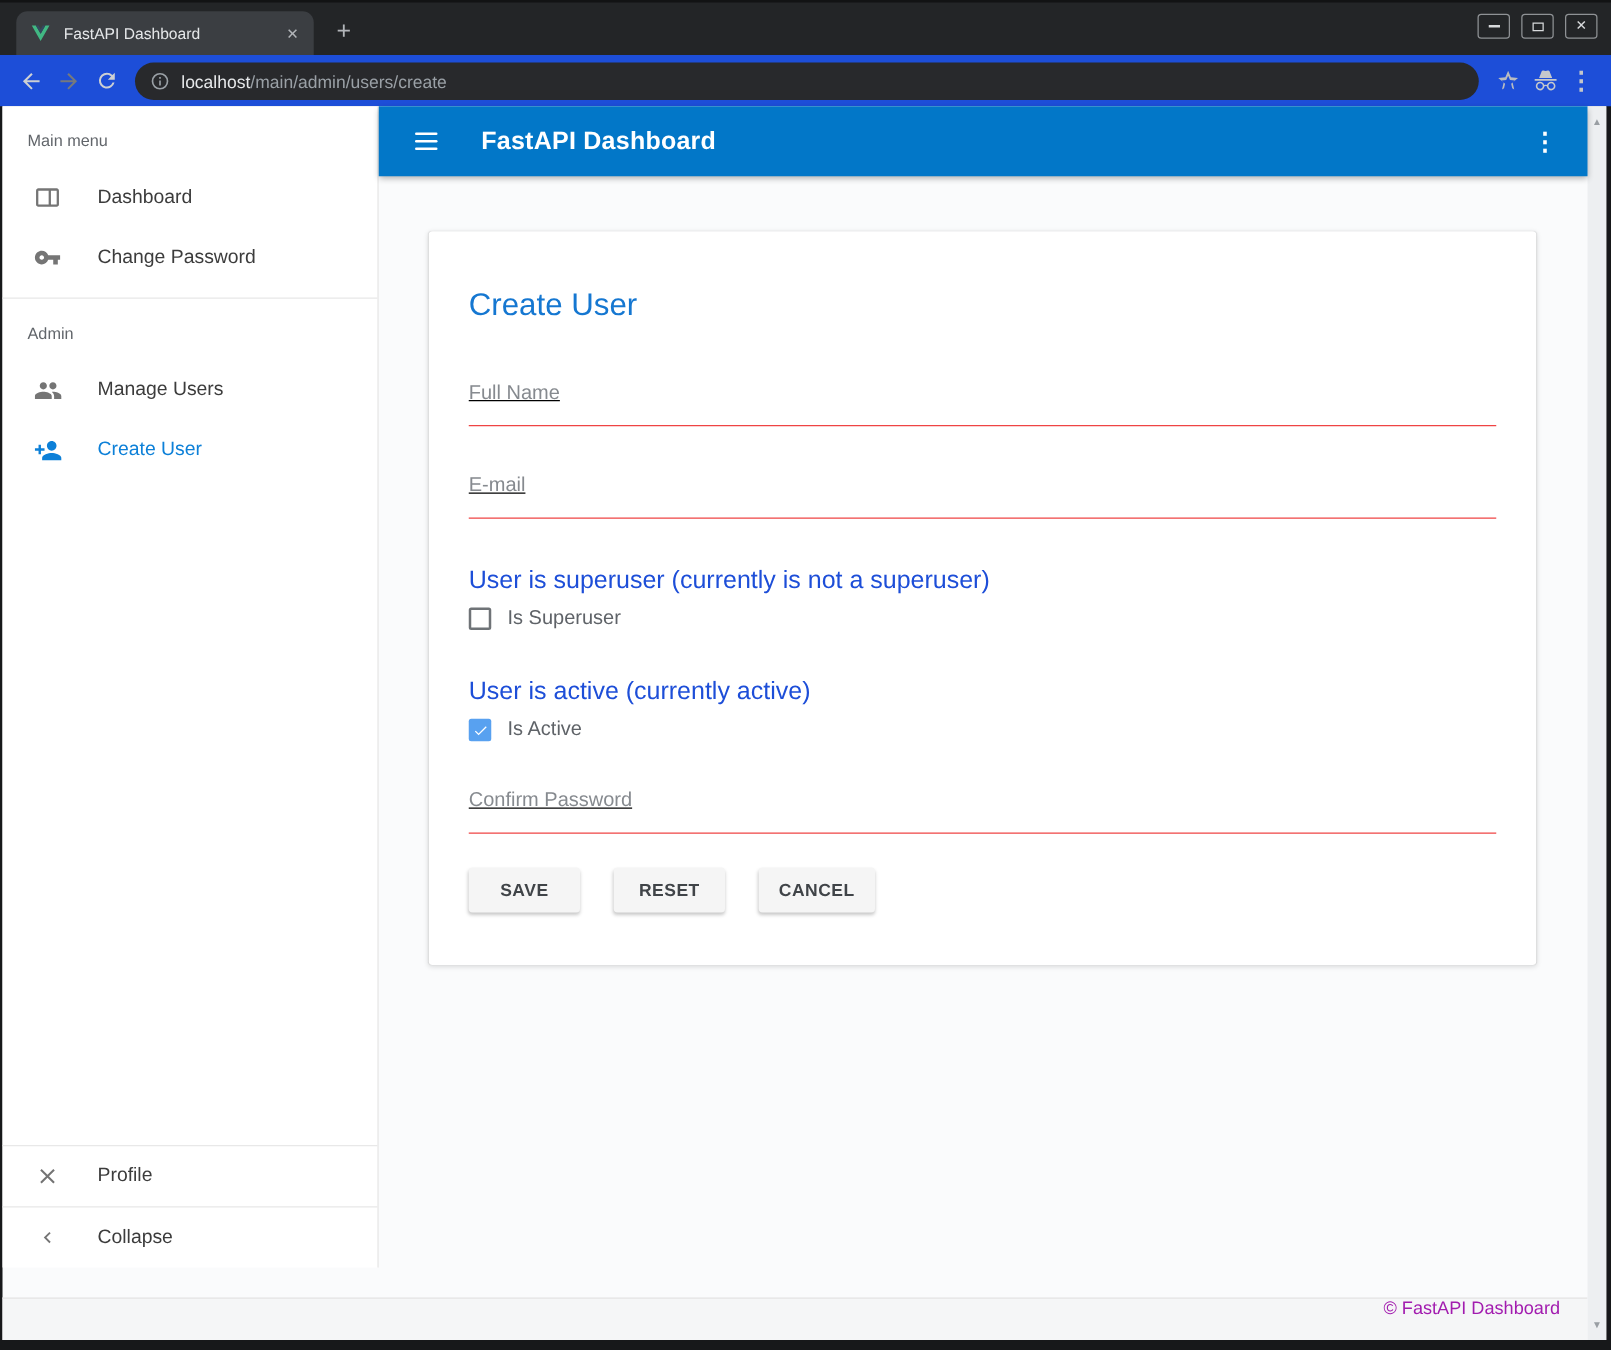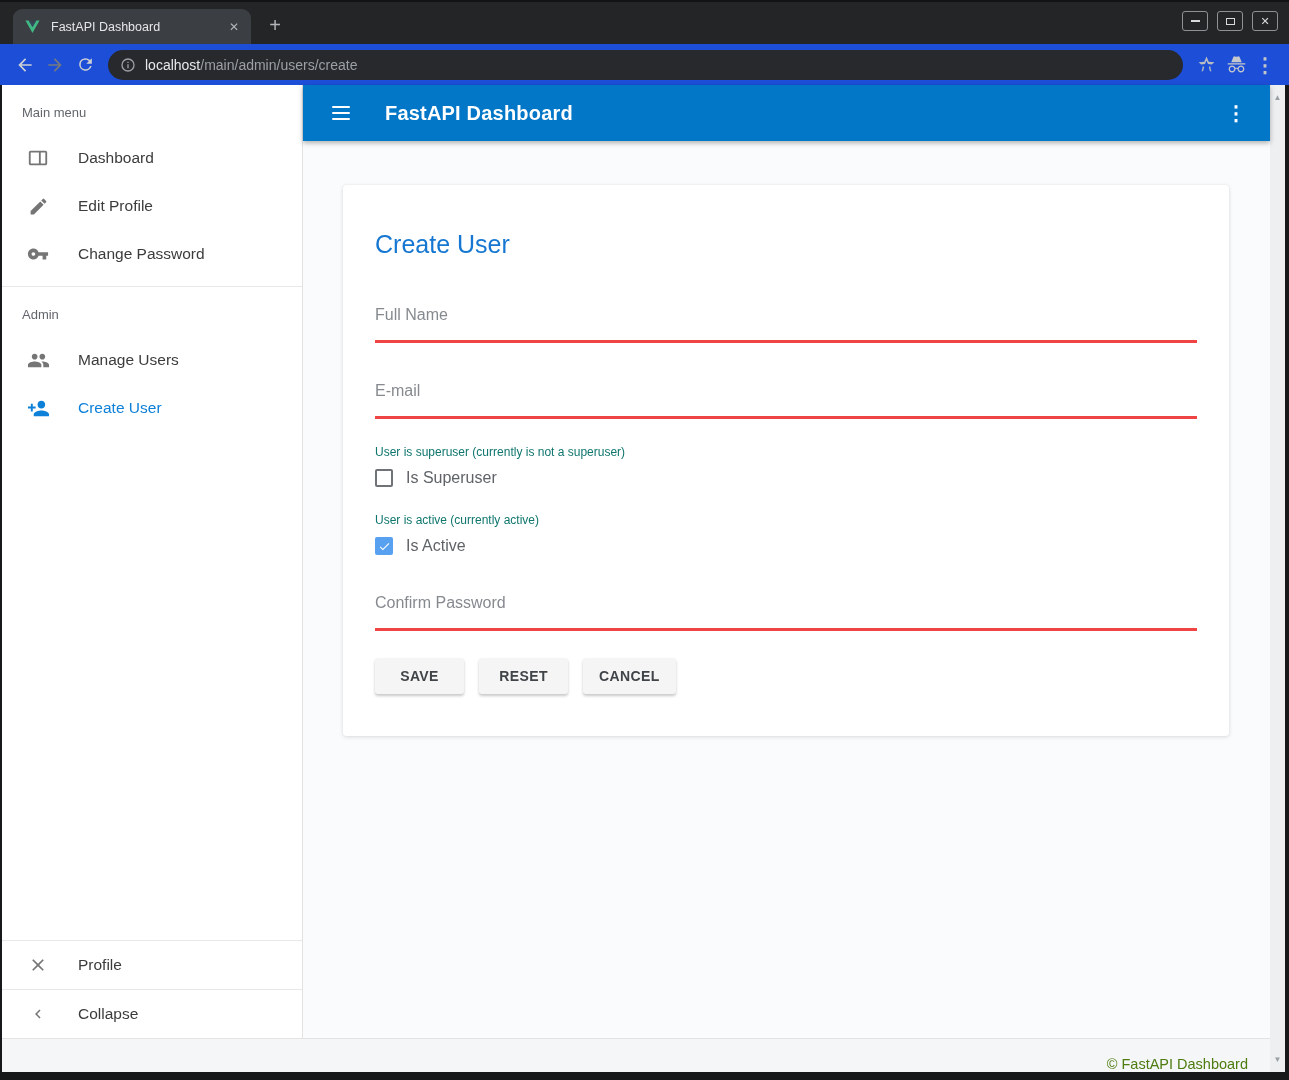--- a/index.html
+++ b/index.html
@@ -46,34 +46,34 @@
   .main{flex:1;display:flex;flex-direction:column;min-width:0;background:#fafbfc;}
   .appbar{height:56px;flex:none;background:#0277c8;display:flex;align-items:center;box-shadow:0 2px 5px rgba(0,0,0,.3);position:relative;z-index:2;}
   .hamburger{width:48px;height:48px;margin-left:14px;display:flex;flex-direction:column;align-items:center;justify-content:center;gap:4px;cursor:pointer;}
   .hamburger span{width:18px;height:2px;background:#ffffff;border-radius:1px;}
   .appbar-title{margin-left:20px;font-size:20px;font-weight:bold;color:#ffffff;letter-spacing:.2px;}
   .appbar-menu{margin-left:auto;margin-right:22px;color:#ffffff;font-size:20px;font-weight:bold;cursor:pointer;width:24px;text-align:center;}
 
   .content{flex:1;min-height:0;overflow:hidden;}
   .card{width:886px;margin:44px 40px 0 40px;background:#ffffff;border-radius:3px;box-shadow:0 1px 4px rgba(0,0,0,.13),0 0 1px rgba(0,0,0,.1);padding:44px 32px 42px 32px;box-sizing:border-box;}
   .card-title{font-size:25px;color:#1577d1;line-height:30px;}
-  .field{margin-top:46px;border-bottom:3px solid #ef4444;padding-bottom:15px;cursor:text;}
+  .field{margin-top:46px;border-bottom:1px solid #ef4444;padding-bottom:15px;cursor:text;text-decoration:underline;}
   .field.tight{margin-top:38px;}
   .field-label{font-size:16px;color:#868a8f;line-height:20px;}
-  .hint{margin-top:26px;font-size:12px;color:#0f766e;}
+  .hint{margin-top:38px;font-size:20px;color:#1d4ed8;}
   .check-row{margin-top:10px;display:flex;align-items:center;cursor:pointer;}
   .checkbox{width:18px;height:18px;border-radius:2px;flex:none;box-sizing:border-box;}
   .checkbox.unchecked{border:2px solid #6f7377;background:#fff;}
   .checkbox.checked{background:#58a1f0;display:flex;align-items:center;justify-content:center;}
   .check-label{margin-left:13px;font-size:16px;color:#5f6368;}
-  .btn-row{margin-top:27px;display:flex;gap:15px;}
+  .btn-row{margin-top:27px;display:flex;gap:27px;}
   .btn{min-width:89px;height:36px;background:#f5f5f5;border:none;border-radius:3px;box-shadow:0 2px 3px rgba(0,0,0,.22);font-family:"Liberation Sans",sans-serif;font-size:14px;font-weight:bold;color:#404448;letter-spacing:.4px;display:flex;align-items:center;justify-content:center;padding:0 16px;box-sizing:border-box;cursor:pointer;}
 
   
-  .footer{height:33px;flex:none;background:#f5f6f7;border-top:1px solid #e3e3e3;display:flex;align-items:flex-end;justify-content:flex-end;padding-right:22px;font-size:14.5px;color:#4d7c0f;}
+  .footer{height:33px;flex:none;background:#f5f6f7;border-top:1px solid #e3e3e3;display:flex;align-items:flex-start;justify-content:flex-end;padding-right:22px;font-size:14.5px;color:#a21caf;margin-top:24px;}
 
   
   .scrollcol{width:15px;flex:none;background:#edeff1;position:relative;cursor:default;}
   .scroll-arrow{position:absolute;left:0;right:0;text-align:center;color:#999ea3;font-size:8px;cursor:pointer;}
   .scroll-arrow.up{top:8px;}
   .scroll-arrow.down{bottom:8px;}
 </style>
 </head>
 <body>
 
@@ -148,28 +148,20 @@
         <div class="sidebar">
           <div class="side-caption">Main menu</div>
           <div class="mt8"></div>
           <div class="side-item">
             <span class="icn">
               <svg width="22" height="22" viewBox="0 0 24 24">
                   <path d="M20 4H4c-1.1 0-2 .9-2 2v12c0 1.1.9 2 2 2h16c1.1 0 2-.9 2-2V6c0-1.1-.9-2-2-2zm0 14h-5V6h5v12zm-7 0H4V6h9v12z" fill="#757575"></path>
                 </svg>
             </span>
             <span>Dashboard</span>
-          </div>
-          <div class="side-item">
-            <span class="icn">
-              <svg width="21" height="21" viewBox="0 0 24 24">
-                  <path d="M3 17.25V21h3.75L17.81 9.94l-3.75-3.75L3 17.25zM20.71 7.04c.39-.39.39-1.02 0-1.41l-2.34-2.34a.9959.9959 0 0 0-1.41 0l-1.83 1.83 3.75 3.75 1.83-1.83z" fill="#757575"></path>
-                </svg>
-            </span>
-            <span>Edit Profile</span>
           </div>
           <div class="side-item">
             <span class="icn">
               <svg width="22" height="22" viewBox="0 0 24 24">
                   <path d="M12.65 10C11.83 7.67 9.61 6 7 6c-3.31 0-6 2.69-6 6s2.69 6 6 6c2.61 0 4.83-1.67 5.65-4H17v4h4v-4h2v-4H12.65zM7 14c-1.1 0-2-.9-2-2s.9-2 2-2 2 .9 2 2-.9 2-2 2z" fill="#757575"></path>
                 </svg>
             </span>
             <span>Change Password</span>
           </div>
 

